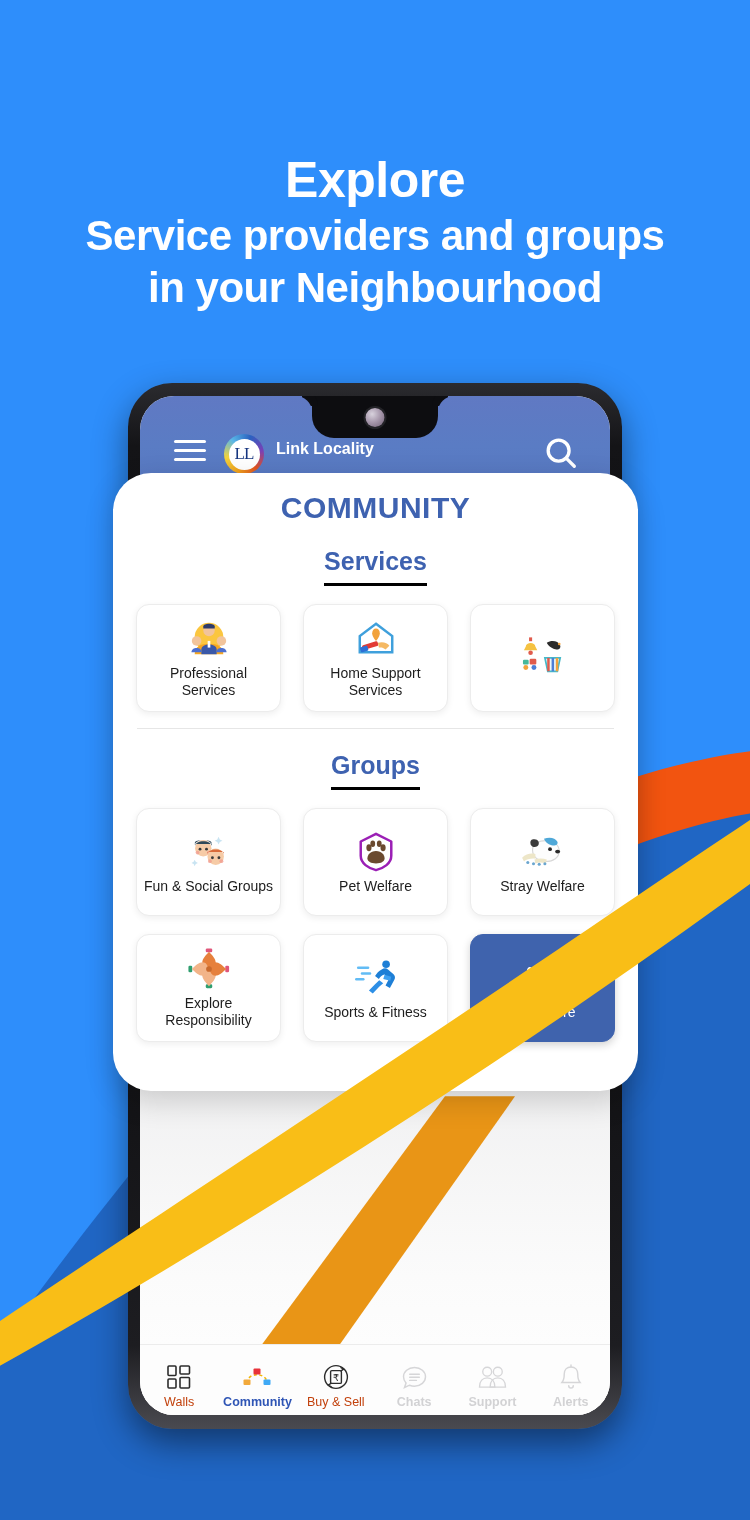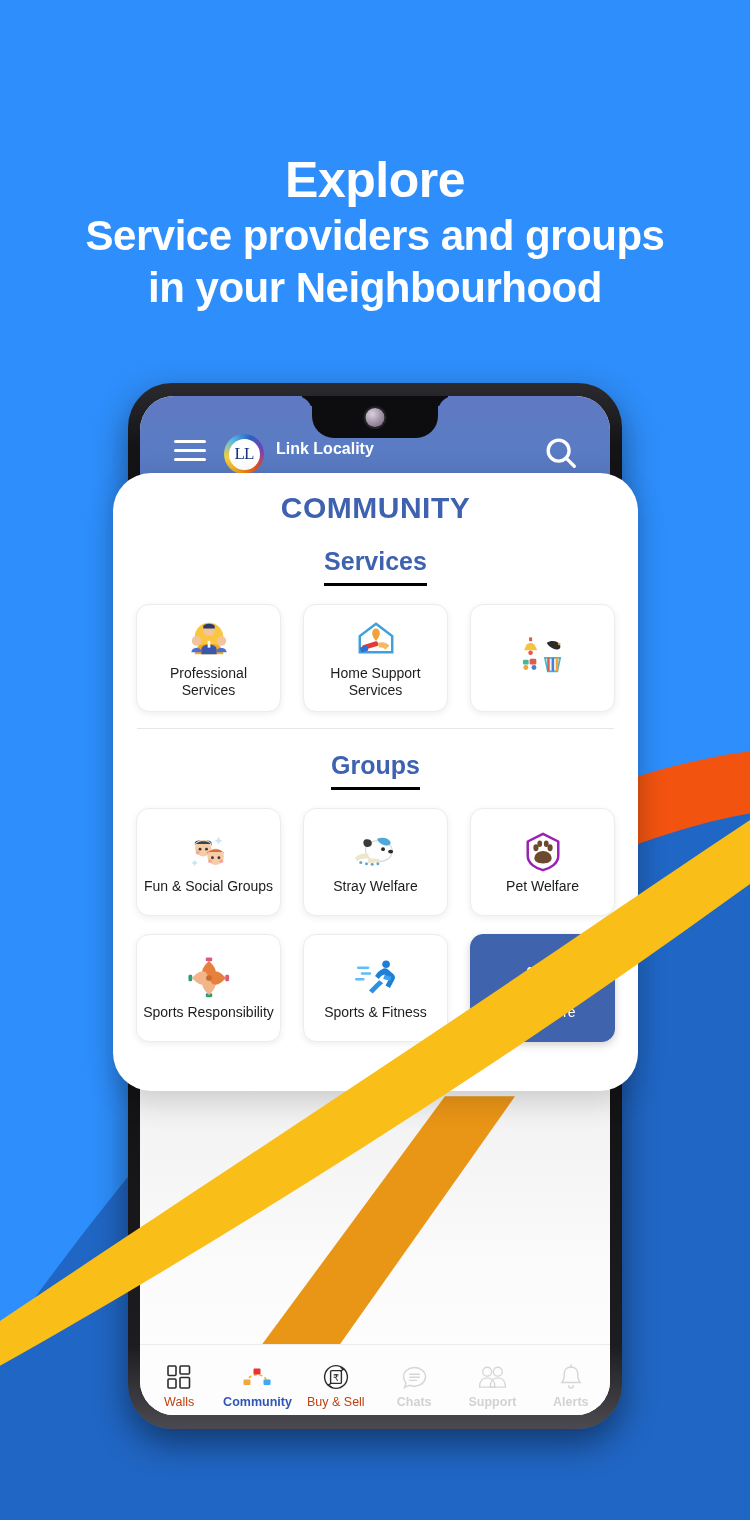--- a/index.html
+++ b/index.html
@@ -376,70 +376,70 @@
             <circle cx="37" cy="31.6" r="2" fill="#F09A8E" opacity=".75"></circle>
           <path d="M34 6 l1.3 2.8 2.8 1.3 -2.8 1.3 -1.3 2.8 -1.3 -2.8 -2.8 -1.3 2.8 -1.3 Z" fill="#C9E4F2"></path>
           <path d="M9 30 l1.1 2.3 2.3 1.1 -2.3 1.1 -1.1 2.3 -1.1 -2.3 -2.3 -1.1 2.3 -1.1 Z" fill="#C9E4F2"></path>
         </svg>
       </div>
       <div class="t-lbl">Fun &amp; Social Groups</div>
     </div>
 
     <div class="tile">
       <div class="t-ico">
+        <svg viewBox="0 0 44 44" width="42" height="42">
+          <path d="M22 3 L38 11 L38 26 C38 34 30 39 22 41 C14 39 6 34 6 26 L6 11 Z" fill="none" stroke="#9B1FB5" stroke-width="2.6" stroke-linejoin="round"></path>
+          <ellipse cx="14.6" cy="17.6" rx="2.7" ry="3.6" fill="#6B4A2F"></ellipse>
+          <ellipse cx="29.4" cy="17.6" rx="2.7" ry="3.6" fill="#6B4A2F"></ellipse>
+          <ellipse cx="18.6" cy="13.4" rx="2.5" ry="3.4" fill="#6B4A2F"></ellipse>
+          <ellipse cx="25.4" cy="13.4" rx="2.5" ry="3.4" fill="#6B4A2F"></ellipse>
+          <path d="M22 21 C28 21 31 25.4 31 28.6 C31 32 27.4 34 22 34 C16.6 34 13 32 13 28.6 C13 25.4 16 21 22 21 Z" fill="#6B4A2F"></path>
+        </svg>
+      </div>
+      <div class="t-lbl">Pet Welfare</div>
+    </div>
+
+    <div class="tile">
+      <div class="t-ico">
         <svg viewBox="0 0 50 40" width="48" height="38">
           <path d="M14 18 C14 11 21 8 28 8 C36 8 42 12 42 19 C42 26 36 30 28 30 C21 30 14 26 14 18 Z" fill="#FDFDFD" stroke="#D8D8D8" stroke-width="1.2"></path>
           <path d="M26 6 C32 4 38 5 40 9 C41.6 12 38 14 34 13 C30 12 27 9 26 6 Z" fill="#4FA8D8"></path>
           <path d="M13 7 C19 5 22 9 20 13 C18 16 13 15 12 12 C11.4 10 11.6 8 13 7 Z" fill="#3A3A3A"></path>
           <circle cx="32.4" cy="17" r="2" fill="#2B2B2B"></circle>
           <ellipse cx="40.4" cy="19.6" rx="2.6" ry="2" fill="#2B2B2B"></ellipse>
           <path d="M3 26 C7 22 12 21 17 22 L17 27 C12 26.6 8 27.4 5 30 Z" fill="#EDE6C8"></path>
           <path d="M16 28 C20 26.6 25 26.6 29 28 L28 32 C24 30.8 20 30.8 17 32 Z" fill="#EDE6C8"></path>
           <circle cx="9" cy="31" r="1.6" fill="#6BA6CF"></circle>
             <circle cx="15" cy="32.4" r="1.6" fill="#6BA6CF"></circle>
           <circle cx="21" cy="33" r="1.6" fill="#6BA6CF"></circle>
             <circle cx="27" cy="32.4" r="1.6" fill="#6BA6CF"></circle>
         </svg>
       </div>
       <div class="t-lbl">Stray Welfare</div>
     </div>
 
-    <div class="tile">
-      <div class="t-ico">
-        <svg viewBox="0 0 44 44" width="42" height="42">
-          <path d="M22 3 L38 11 L38 26 C38 34 30 39 22 41 C14 39 6 34 6 26 L6 11 Z" fill="none" stroke="#9B1FB5" stroke-width="2.6" stroke-linejoin="round"></path>
-          <ellipse cx="14.6" cy="17.6" rx="2.7" ry="3.6" fill="#6B4A2F"></ellipse>
-          <ellipse cx="29.4" cy="17.6" rx="2.7" ry="3.6" fill="#6B4A2F"></ellipse>
-          <ellipse cx="18.6" cy="13.4" rx="2.5" ry="3.4" fill="#6B4A2F"></ellipse>
-          <ellipse cx="25.4" cy="13.4" rx="2.5" ry="3.4" fill="#6B4A2F"></ellipse>
-          <path d="M22 21 C28 21 31 25.4 31 28.6 C31 32 27.4 34 22 34 C16.6 34 13 32 13 28.6 C13 25.4 16 21 22 21 Z" fill="#6B4A2F"></path>
-        </svg>
-      </div>
-      <div class="t-lbl">Pet Welfare</div>
-    </div>
-
   </div>
 
   <div class="tile-row">
 
     <div class="tile">
       <div class="t-ico">
         <svg viewBox="0 0 46 46" width="44" height="44">
           <rect x="19.6" y="1.5" width="6.8" height="4" rx="1.4" fill="#E0577A"></rect>
           <rect x="19.6" y="39" width="6.8" height="4" rx="1.4" fill="#2F9E6F"></rect>
           <rect x="1.5" y="19.6" width="4" height="6.8" rx="1.4" fill="#2F9E6F"></rect>
           <rect x="40" y="19.6" width="4" height="6.8" rx="1.4" fill="#E0577A"></rect>
           <path d="M23 5 C26.6 9 30 12.4 30 16.4 C30 19.6 27 22 23 22 C19 22 16 19.6 16 16.4 C16 12.4 19.4 9 23 5 Z" fill="#E6803C"></path>
           <path d="M23 41 C19.4 37 16 33.6 16 29.6 C16 26.4 19 24 23 24 C27 24 30 26.4 30 29.6 C30 33.6 26.6 37 23 41 Z" fill="#F2B489"></path>
           <path d="M5 23 C9 19.4 12.4 16 16.4 16 C19.6 16 22 19 22 23 C22 27 19.6 30 16.4 30 C12.4 30 9 26.6 5 23 Z" fill="#F2B489"></path>
           <path d="M41 23 C37 26.6 33.6 30 29.6 30 C26.4 30 24 27 24 23 C24 19 26.4 16 29.6 16 C33.6 16 37 19.4 41 23 Z" fill="#E6803C"></path>
           <circle cx="23" cy="23" r="3" fill="#C96A2E"></circle>
         </svg>
       </div>
-      <div class="t-lbl">Sports Responsibility</div>
+      <div class="t-lbl">Explore Responsibility</div>
     </div>
 
     <div class="tile">
       <div class="t-ico">
         <svg viewBox="0 0 48 42" width="46" height="40">
           <circle cx="34.6" cy="6.6" r="4" fill="#1E7FD6"></circle>
           <path d="M30 12 C27 13.6 24.6 16 23 19 L27 22 C28.6 19.6 30.6 18 33 17.4 L37.6 22 L34 29 L38.6 31.4 L43.4 22.6 C44.4 20.6 44 18.4 42.4 17 L36.6 12 C34.6 10.4 32.2 10.6 30 12 Z" fill="#1E7FD6"></path>
           <path d="M27.4 23.4 L23 27.6 L16.6 34.2 L20.6 37.4 L27.6 30 L31.6 26.4 Z" fill="#2D8FE6"></path>
           <path d="M33 17.6 L40 19.6 L39 24 L31.6 22 Z" fill="#3FA0F0"></path>
           <rect x="4" y="9" width="13" height="2.6" rx="1.3" fill="#62BCF5"></rect>

